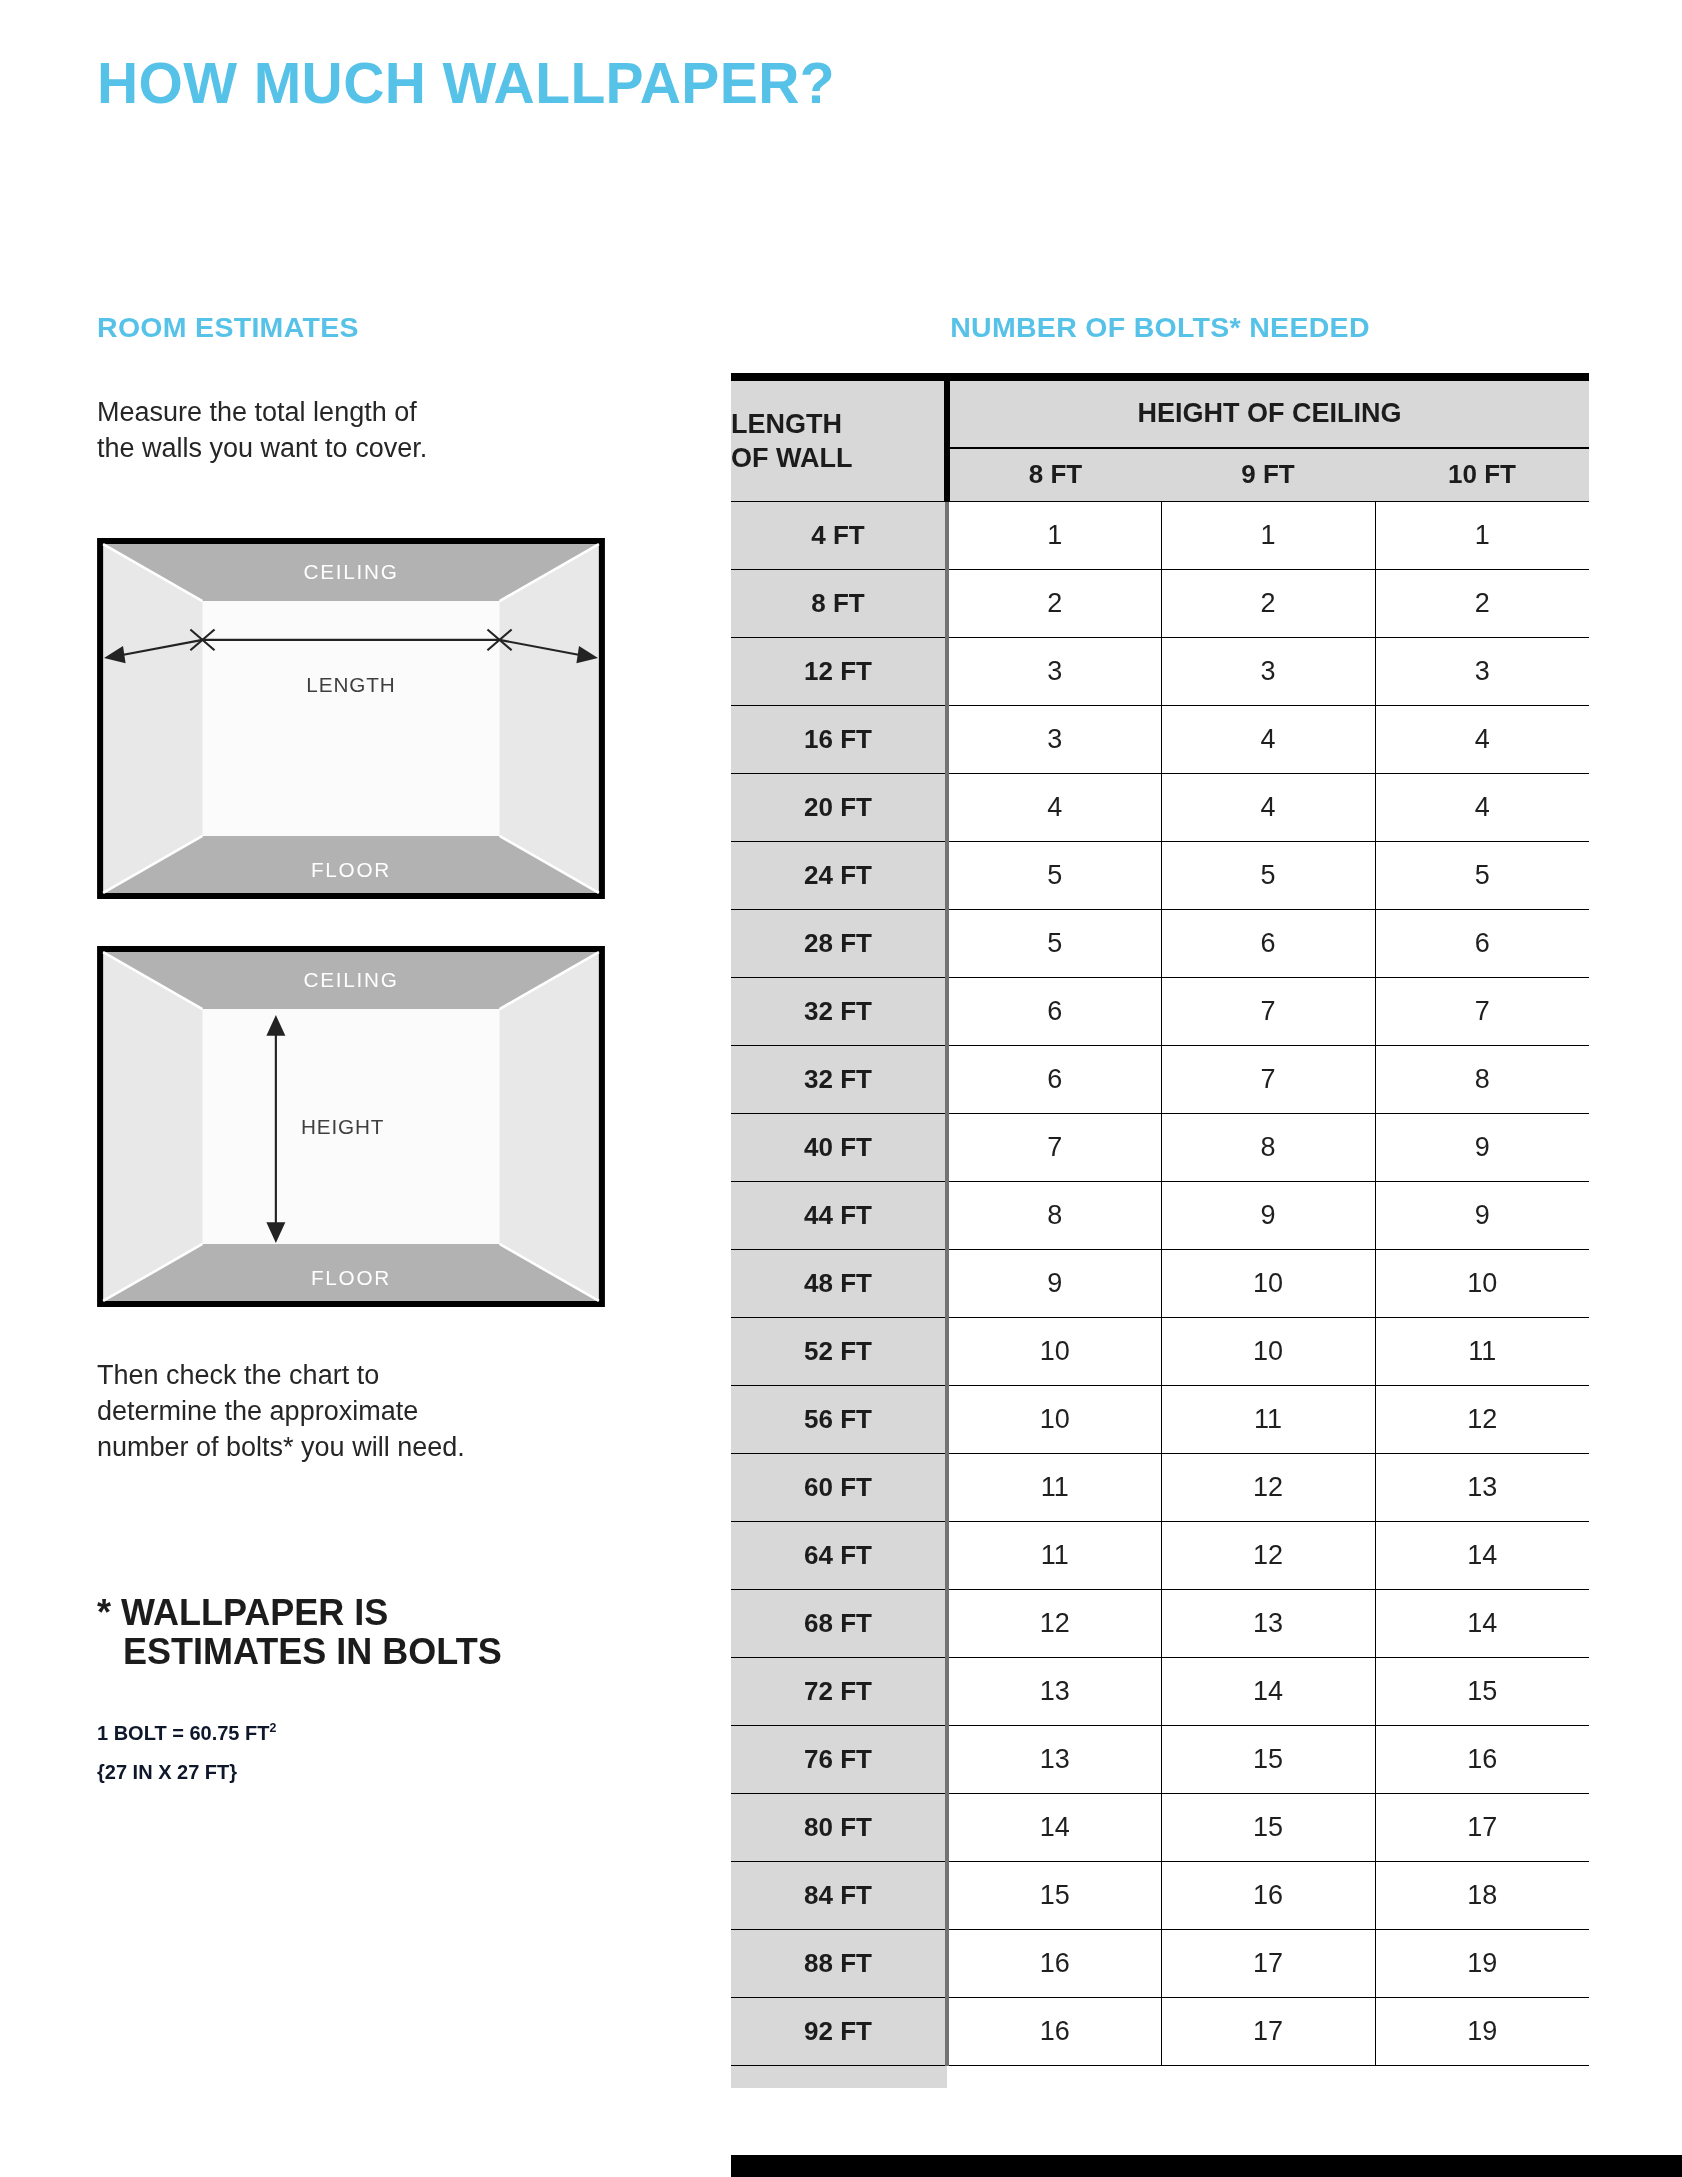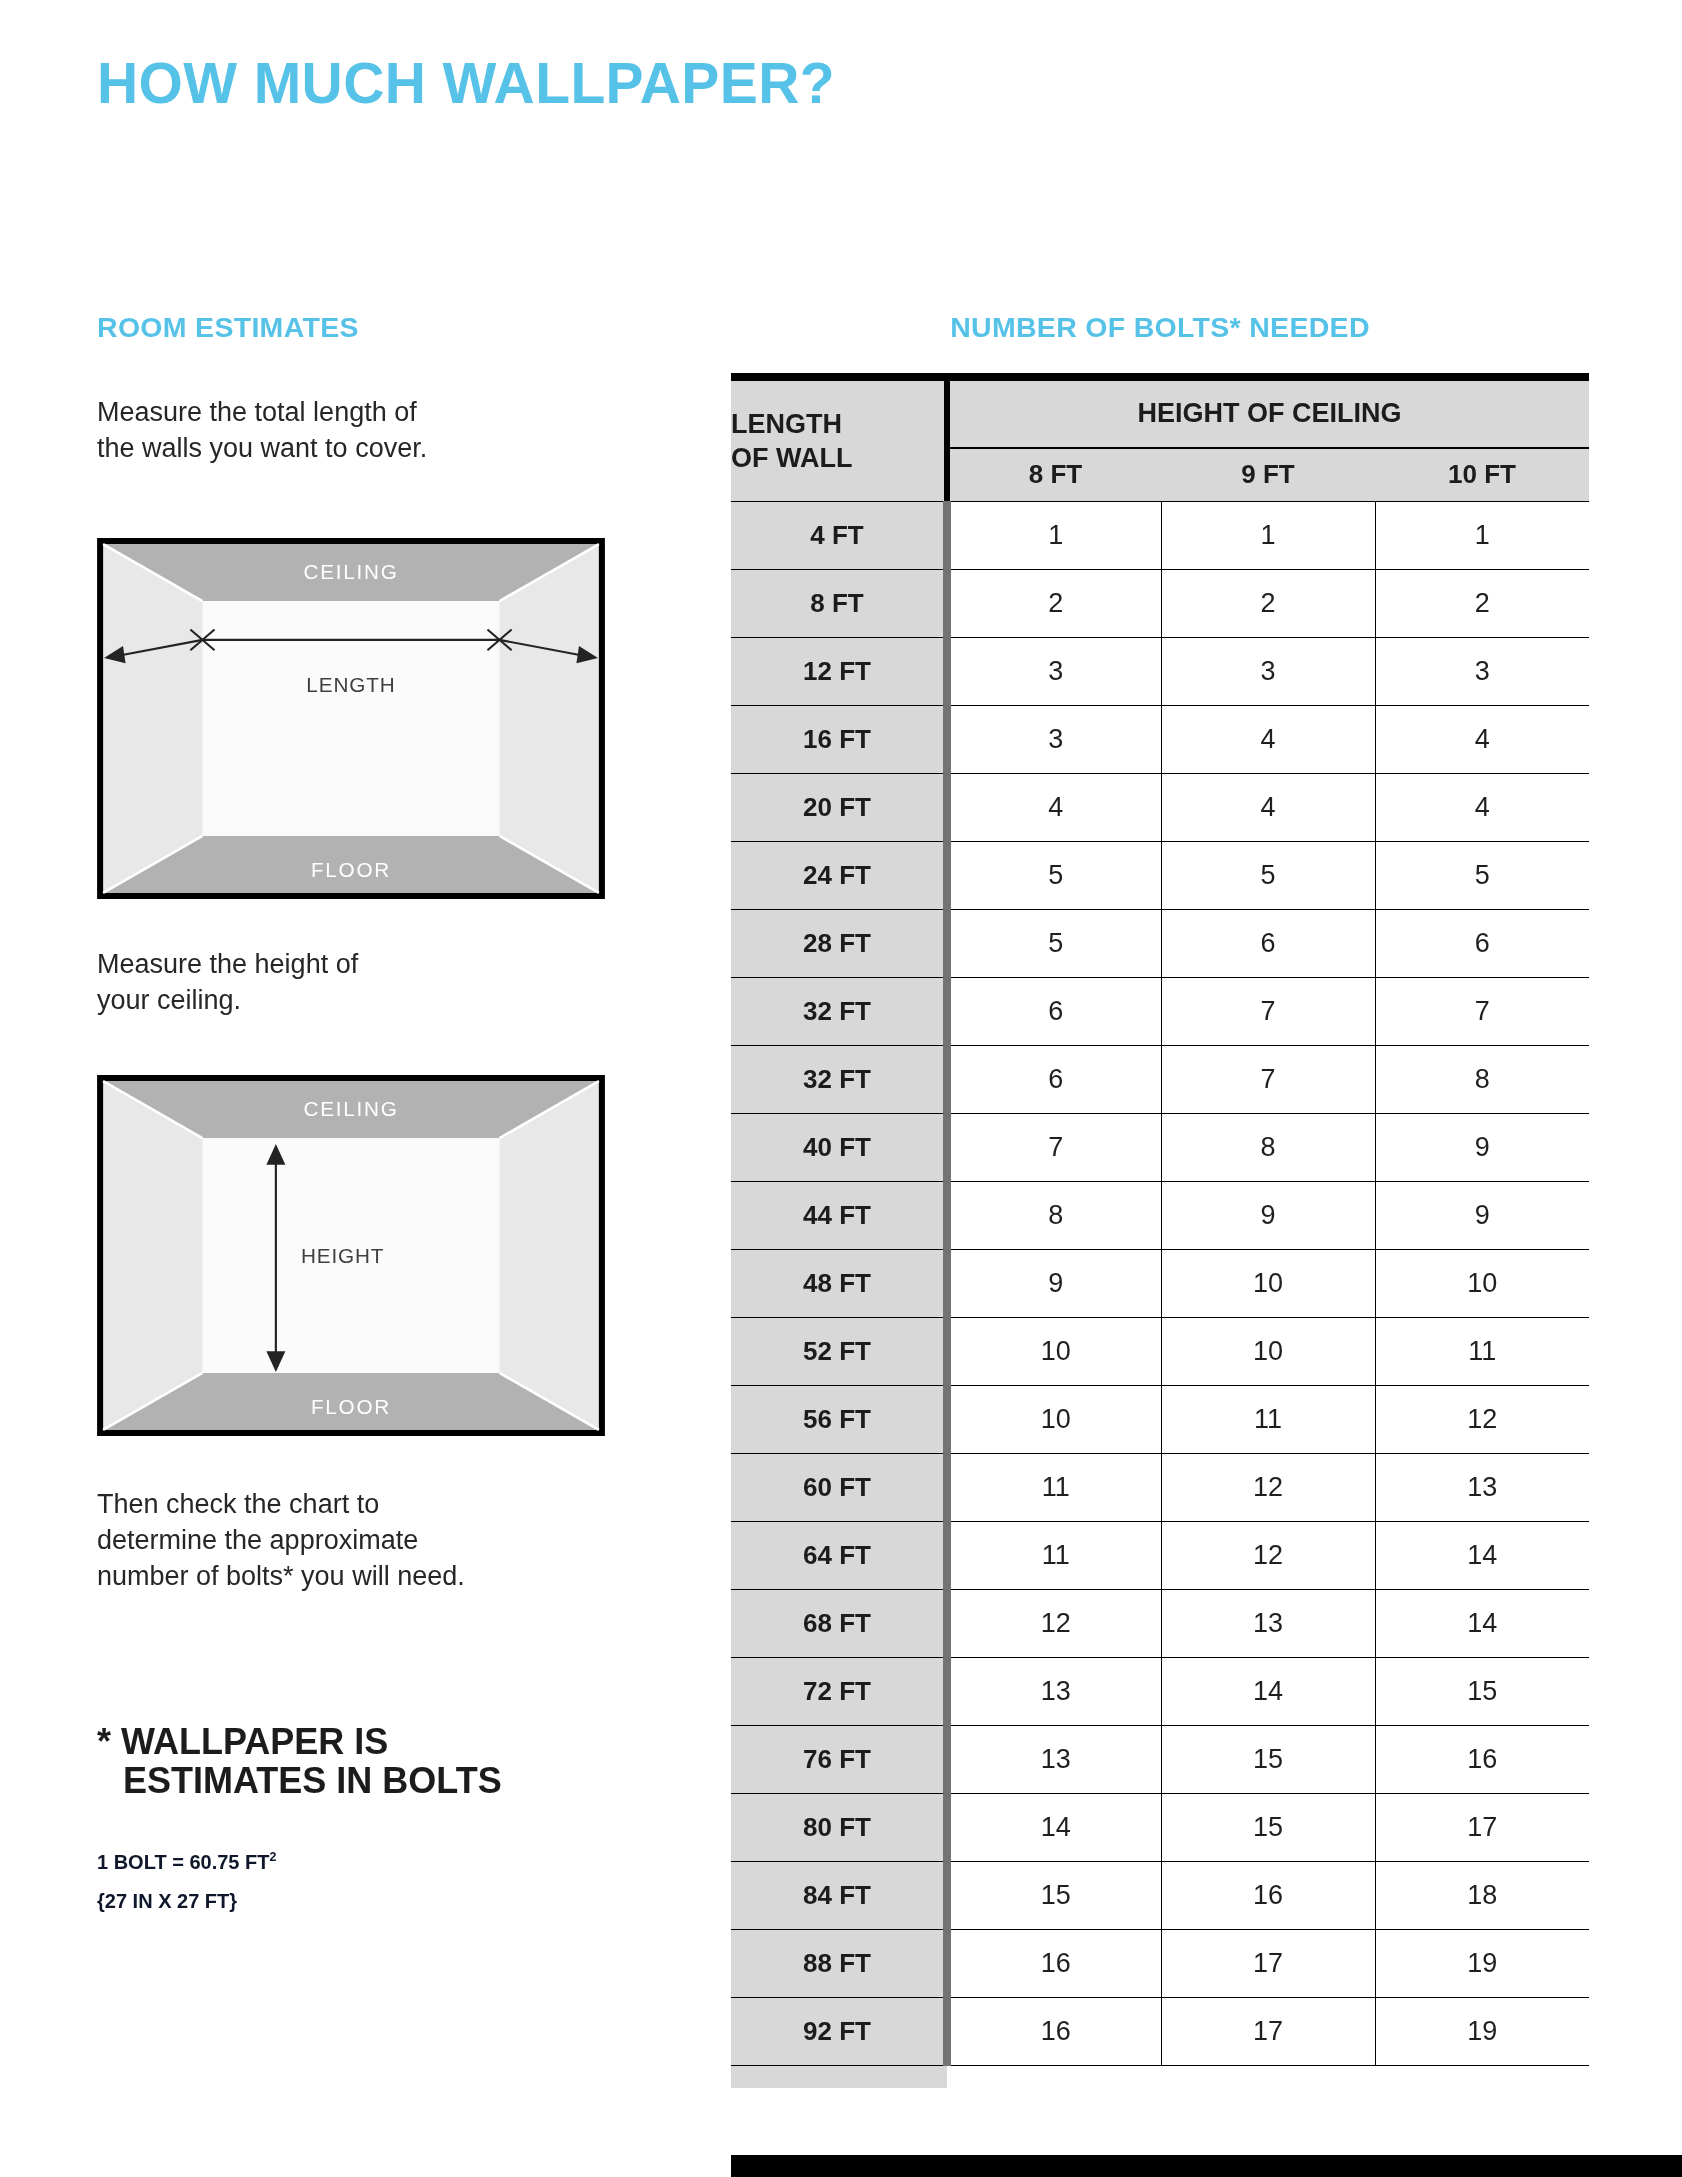--- a/index.html
+++ b/index.html
@@ -115,21 +115,21 @@
     background:#d8d8d8;
     border-bottom:1.7px solid #000;
     font-size:26px;
     font-weight:700;
     height:52px;
     color:#1c1c1c;
     text-align:center;
   }
   .bolts-table tbody .row-len {
     background:#d8d8d8;
-    border-right:8px solid #737373;
+    border-right:4px solid #737373;
     border-bottom:1.7px solid #000;
     font-size:26px;
     font-weight:700;
     height:67px;
     text-align:center;
     color:#1c1c1c;
     margin-top:12px;
   }
   .bolts-table tbody .val {
     border-bottom:1.7px solid #000;
@@ -184,22 +184,20 @@
         <polygon class="dg-arrow" points="8,139 30,125 33,145"></polygon>
         <polygon class="dg-arrow" points="580,139 558,125 555,145"></polygon>
         <line class="dg-line" x1="108" y1="106" x2="136" y2="130"></line>
         <line class="dg-line" x1="108" y1="130" x2="136" y2="106"></line>
         <line class="dg-line" x1="452" y1="106" x2="480" y2="130"></line>
         <line class="dg-line" x1="452" y1="130" x2="480" y2="106"></line>
       </g>
       <text class="dg-dim-label" x="294" y="178">LENGTH</text>
     </svg>
 
-    <p class="step step-2">Measure the height of
-your ceiling.</p>
 
     <svg class="room-diagram diagram-2" viewBox="0 0 588 418">
       <rect class="dg-border" x="3.5" y="3.5" width="581" height="411"></rect>
       <polygon class="dg-band" points="7,7 581,7 466,73 122,73"></polygon>
       <polygon class="dg-band" points="7,411 581,411 466,345 122,345"></polygon>
       <rect class="dg-wall" x="122" y="73" width="344" height="272"></rect>
       <line class="dg-seam" x1="7" y1="7" x2="122" y2="73"></line>
       <line class="dg-seam" x1="581" y1="7" x2="466" y2="73"></line>
       <line class="dg-seam" x1="7" y1="411" x2="122" y2="345"></line>
       <line class="dg-seam" x1="581" y1="411" x2="466" y2="345"></line>

